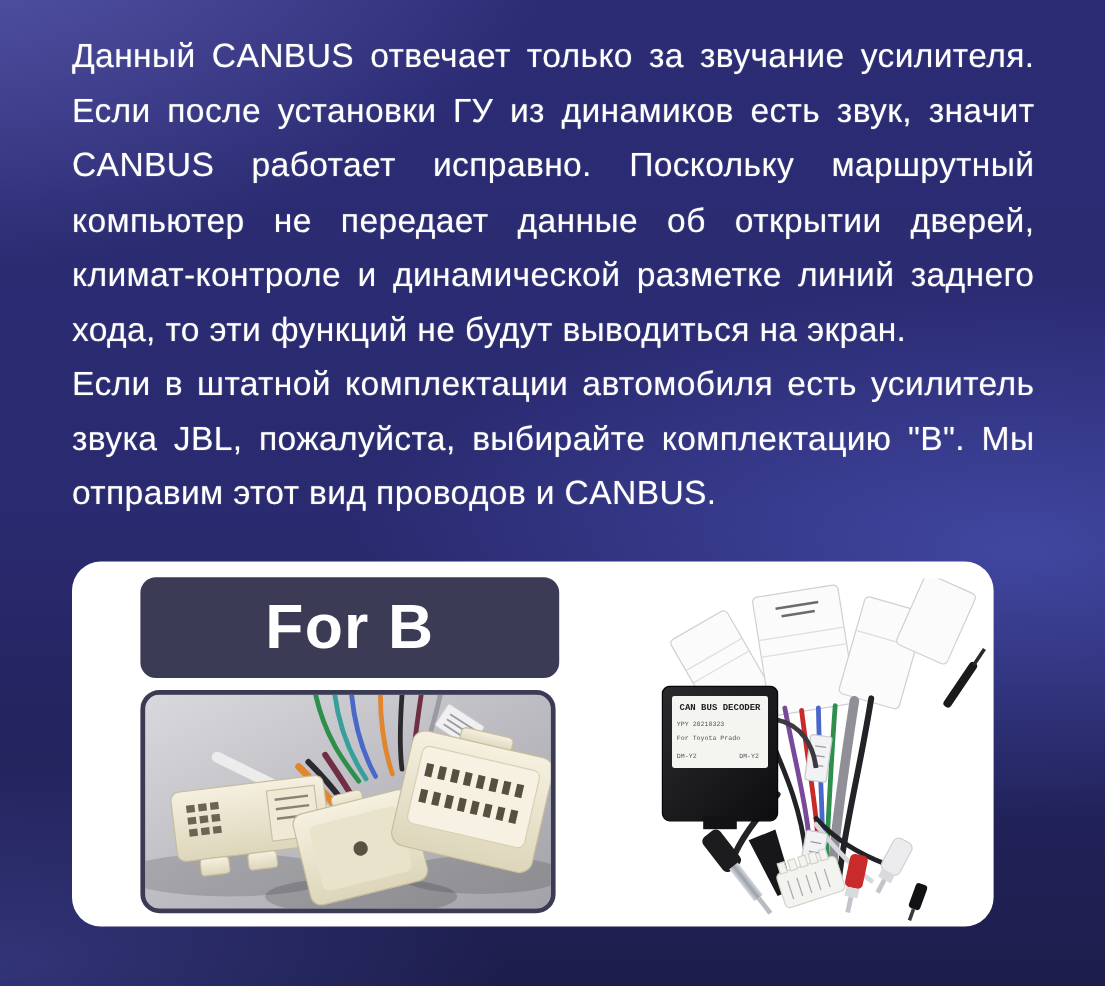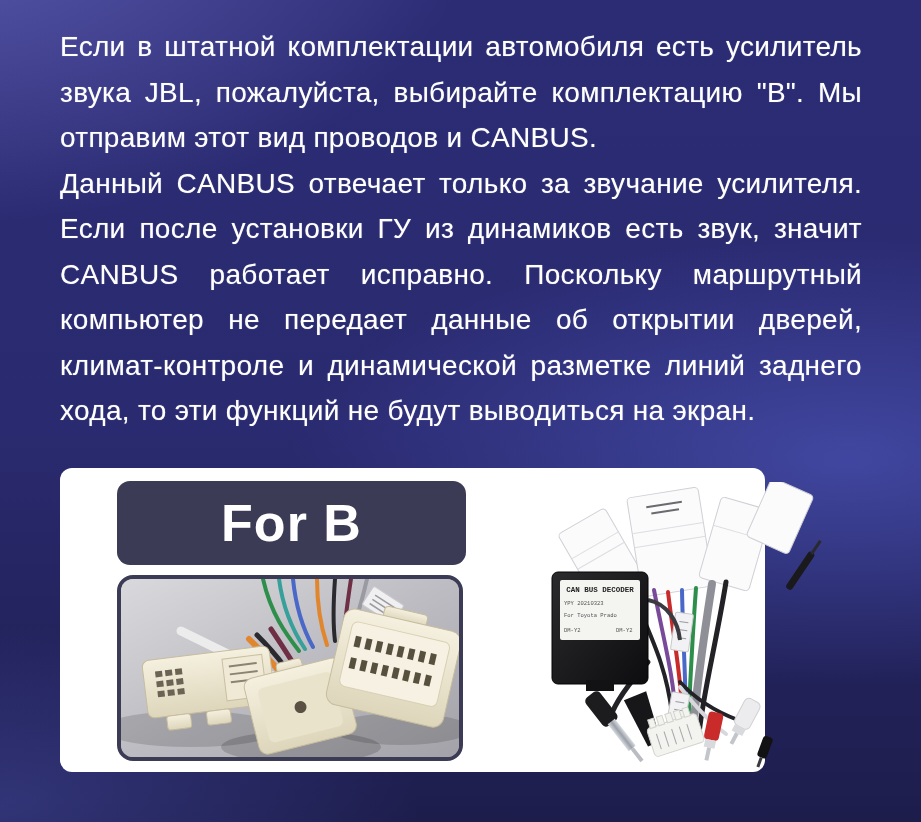--- a/index.html
+++ b/index.html
@@ -7,38 +7,38 @@
   .stage{position:relative;width:921px;height:822px;
     background:
       radial-gradient(1000px 560px at -8% -10%, rgba(130,130,225,.55), rgba(130,130,225,0) 55%),
       radial-gradient(900px 360px at 92% 56%, rgba(100,115,235,.40), rgba(100,115,235,0) 62%),
       radial-gradient(700px 300px at 0% 98%, rgba(95,105,215,.30), rgba(95,105,215,0) 60%),
       linear-gradient(180deg,#2c2c75 0%,#2a2a70 52%,#242460 74%,#1d1d4c 100%);
   }
   .copy{position:absolute;left:60px;top:24px;width:802px;color:#ffffff;}
   .copy p{margin:0;font-size:28px;line-height:45.5px;letter-spacing:.3px;
     text-align:justify;text-shadow:0 0 1px rgba(255,255,255,.45);}
-  .card{position:absolute;left:60px;top:468px;width:705px;height:304px;
-    background:#ffffff;border-radius:12px;}
+  .card{position:absolute;left:60px;top:468px;width:768px;height:304px;
+    background:#ffffff;border-radius:24px;}
   .badge{position:absolute;left:57px;top:13px;width:349px;height:84px;
     background:#3b3b55;border-radius:13px;display:flex;align-items:center;justify-content:center;}
   .badge span{color:#ffffff;font-size:52px;font-weight:bold;letter-spacing:1px;}
   .photo-left{position:absolute;left:57px;top:107px;width:338px;height:178px;
     border:4px solid #3b3b55;border-radius:16px;overflow:hidden;background:#b9b9bd;}
   .photo-right{position:absolute;left:470px;top:14px;width:330px;height:300px;}
   svg{display:block;}
 </style>
 </head>
 <body>
 
 <div class="stage">
 
   <div class="copy">
+    <p>Данный CANBUS отвечает только за звучание усилителя. Если после установки ГУ из динамиков есть звук, значит CANBUS работает исправно. Поскольку маршрутный компьютер не передает данные об открытии дверей, климат-контроле и динамической разметке линий заднего хода, то эти функций не будут выводиться на экран.</p>
     <p>Если в штатной комплектации автомобиля есть усилитель звука JBL, пожалуйста, выбирайте комплектацию "B". Мы отправим этот вид проводов и CANBUS.</p>
-    <p>Данный CANBUS отвечает только за звучание усилителя. Если после установки ГУ из динамиков есть звук, значит CANBUS работает исправно. Поскольку маршрутный компьютер не передает данные об открытии дверей, климат-контроле и динамической разметке линий заднего хода, то эти функций не будут выводиться на экран.</p>
   </div>
 
   <div class="card">
 
     <div class="badge">
       <span>For B</span>
     </div>
 
     <div class="photo-left">
       <svg width="338" height="178" viewBox="0 0 338 178">

